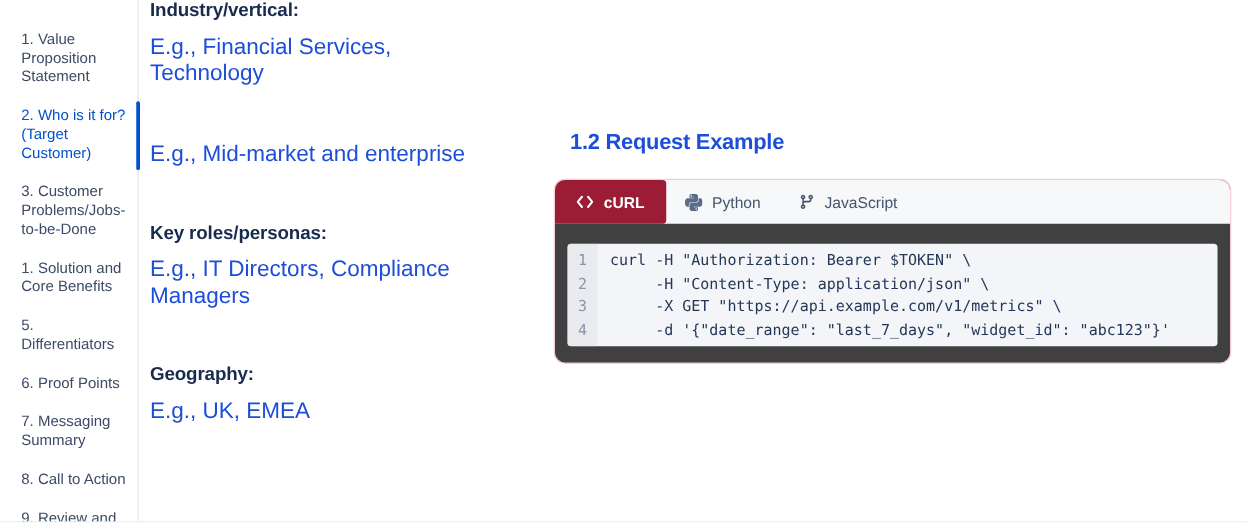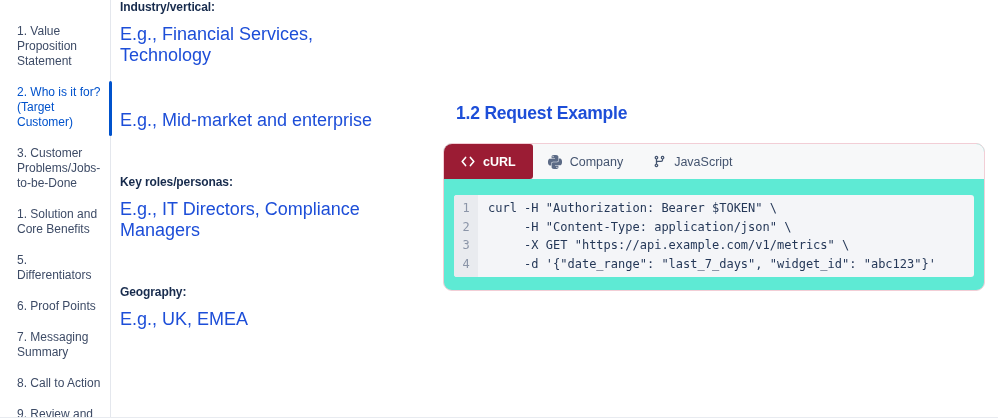--- a/index.html
+++ b/index.html
@@ -59,21 +59,21 @@
   .middle-title {
     margin-top: 21px;
     margin-bottom: 27px;
     font-size: 17px;
     font-weight: bold;
     color: #0052cc;
     letter-spacing: -0.2px;
   }
   .field-section { margin-bottom: 44px; }
   .field-heading {
-    font-size: 12px;
+    font-size: 15px;
     font-weight: bold;
     color: #172b4d;
     margin-bottom: 10px;
     letter-spacing: -0.1px;
   }
   .field-example {
     font-size: 18px;
     color: #1d4ed8;
   }
 
@@ -88,21 +88,21 @@
     font-size: 17.5px;
     font-weight: bold;
     color: #1d4ed8;
     letter-spacing: -0.2px;
     margin-left: 22px;
   }
   .code-card {
     margin-top: 19px;
     margin-left: 9px;
     width: 542px;
-    background: #5eead4;
+    background: #404040;
     border: 1px solid #f2ced6;
     border-radius: 9px;
   }
   .tabbar {
     display: flex;
     align-items: stretch;
     height: 35px;
     background: #f7f8f9;
     border-radius: 8px 8px 0 0;
   }
@@ -203,21 +203,21 @@
           </span>
           <span>cURL</span>
         </div>
 
         <div class="tab">
           <span class="ticon">
             <svg width="14" height="14" viewBox="0 0 24 24" fill="#5c6b86">
               <path d="M14.25.18l.9.2.73.26.59.3.45.32.34.34.25.34.16.33.1.3.04.26.02.2-.01.13V8.5l-.05.63-.13.55-.21.46-.26.38-.3.31-.33.25-.35.19-.35.14-.33.1-.3.07-.26.04-.21.02H8.77l-.69.05-.59.14-.5.22-.41.27-.33.32-.27.35-.2.36-.15.37-.1.35-.07.32-.04.27-.02.21v3.06H3.17l-.21-.03-.28-.07-.32-.12-.35-.18-.36-.26-.36-.36-.35-.46-.32-.59-.28-.73-.21-.88-.14-1.05-.05-1.23.06-1.22.16-1.04.24-.87.32-.71.36-.57.4-.44.42-.33.42-.24.4-.16.36-.1.32-.05.24-.01h.16l.06.01h8.16v-.83H6.18l-.01-2.75-.02-.37.05-.34.11-.31.17-.28.25-.26.31-.23.38-.2.44-.18.51-.15.58-.12.64-.1.71-.06.77-.04.84-.02 1.27.05zm-6.3 1.98l-.23.33-.08.41.08.41.23.34.33.22.41.09.41-.09.33-.22.23-.34.08-.41-.08-.41-.23-.33-.33-.22-.41-.09-.41.09zm13.09 3.95l.28.06.32.12.35.18.36.27.36.35.35.47.32.59.28.73.21.88.14 1.04.05 1.23-.06 1.23-.16 1.04-.24.86-.32.71-.36.57-.4.45-.42.33-.42.24-.4.16-.36.09-.32.05-.24.02-.16-.01h-8.22v.82h5.84l.01 2.76.02.36-.05.34-.11.31-.17.29-.25.25-.31.24-.38.2-.44.17-.51.15-.58.13-.64.09-.71.07-.77.04-.84.01-1.27-.04-1.07-.14-.9-.2-.73-.25-.59-.3-.45-.33-.34-.34-.25-.34-.16-.33-.1-.3-.04-.25-.02-.2.01-.13v-5.34l.05-.64.13-.54.21-.46.26-.38.3-.32.33-.24.35-.2.35-.14.33-.1.3-.06.26-.04.21-.02.13-.01h5.84l.69-.05.59-.14.5-.21.41-.28.33-.32.27-.35.2-.36.15-.36.1-.35.07-.32.04-.28.02-.21V6.07h2.09l.14.01zm-6.47 14.25l-.23.33-.08.41.08.41.23.33.33.23.41.08.41-.08.33-.23.23-.33.08-.41-.08-.41-.23-.33-.33-.23-.41-.08-.41.08z"></path>
             </svg>
           </span>
-          <span>Company</span>
+          <span>Python</span>
         </div>
 
         <div class="tab">
           <span class="ticon">
             <svg width="13" height="13" viewBox="0 0 16 16" fill="#44546f">
               <path d="M9.5 3.25a2.25 2.25 0 1 1 3 2.122V6A2.5 2.5 0 0 1 10 8.5H6a1 1 0 0 0-1 1v1.128a2.251 2.251 0 1 1-1.5 0V5.372a2.25 2.25 0 1 1 1.5 0v1.836A2.493 2.493 0 0 1 6 7h4a1 1 0 0 0 1-1v-.628a2.25 2.25 0 0 1-1.5-2.122Zm-6 0a.75.75 0 1 0 1.5 0 .75.75 0 0 0-1.5 0Zm8.25-.75a.75.75 0 1 0 0 1.5.75.75 0 0 0 0-1.5ZM4.25 12a.75.75 0 1 0 0 1.5.75.75 0 0 0 0-1.5Z"></path>
             </svg>
           </span>
           <span>JavaScript</span>
         </div>

